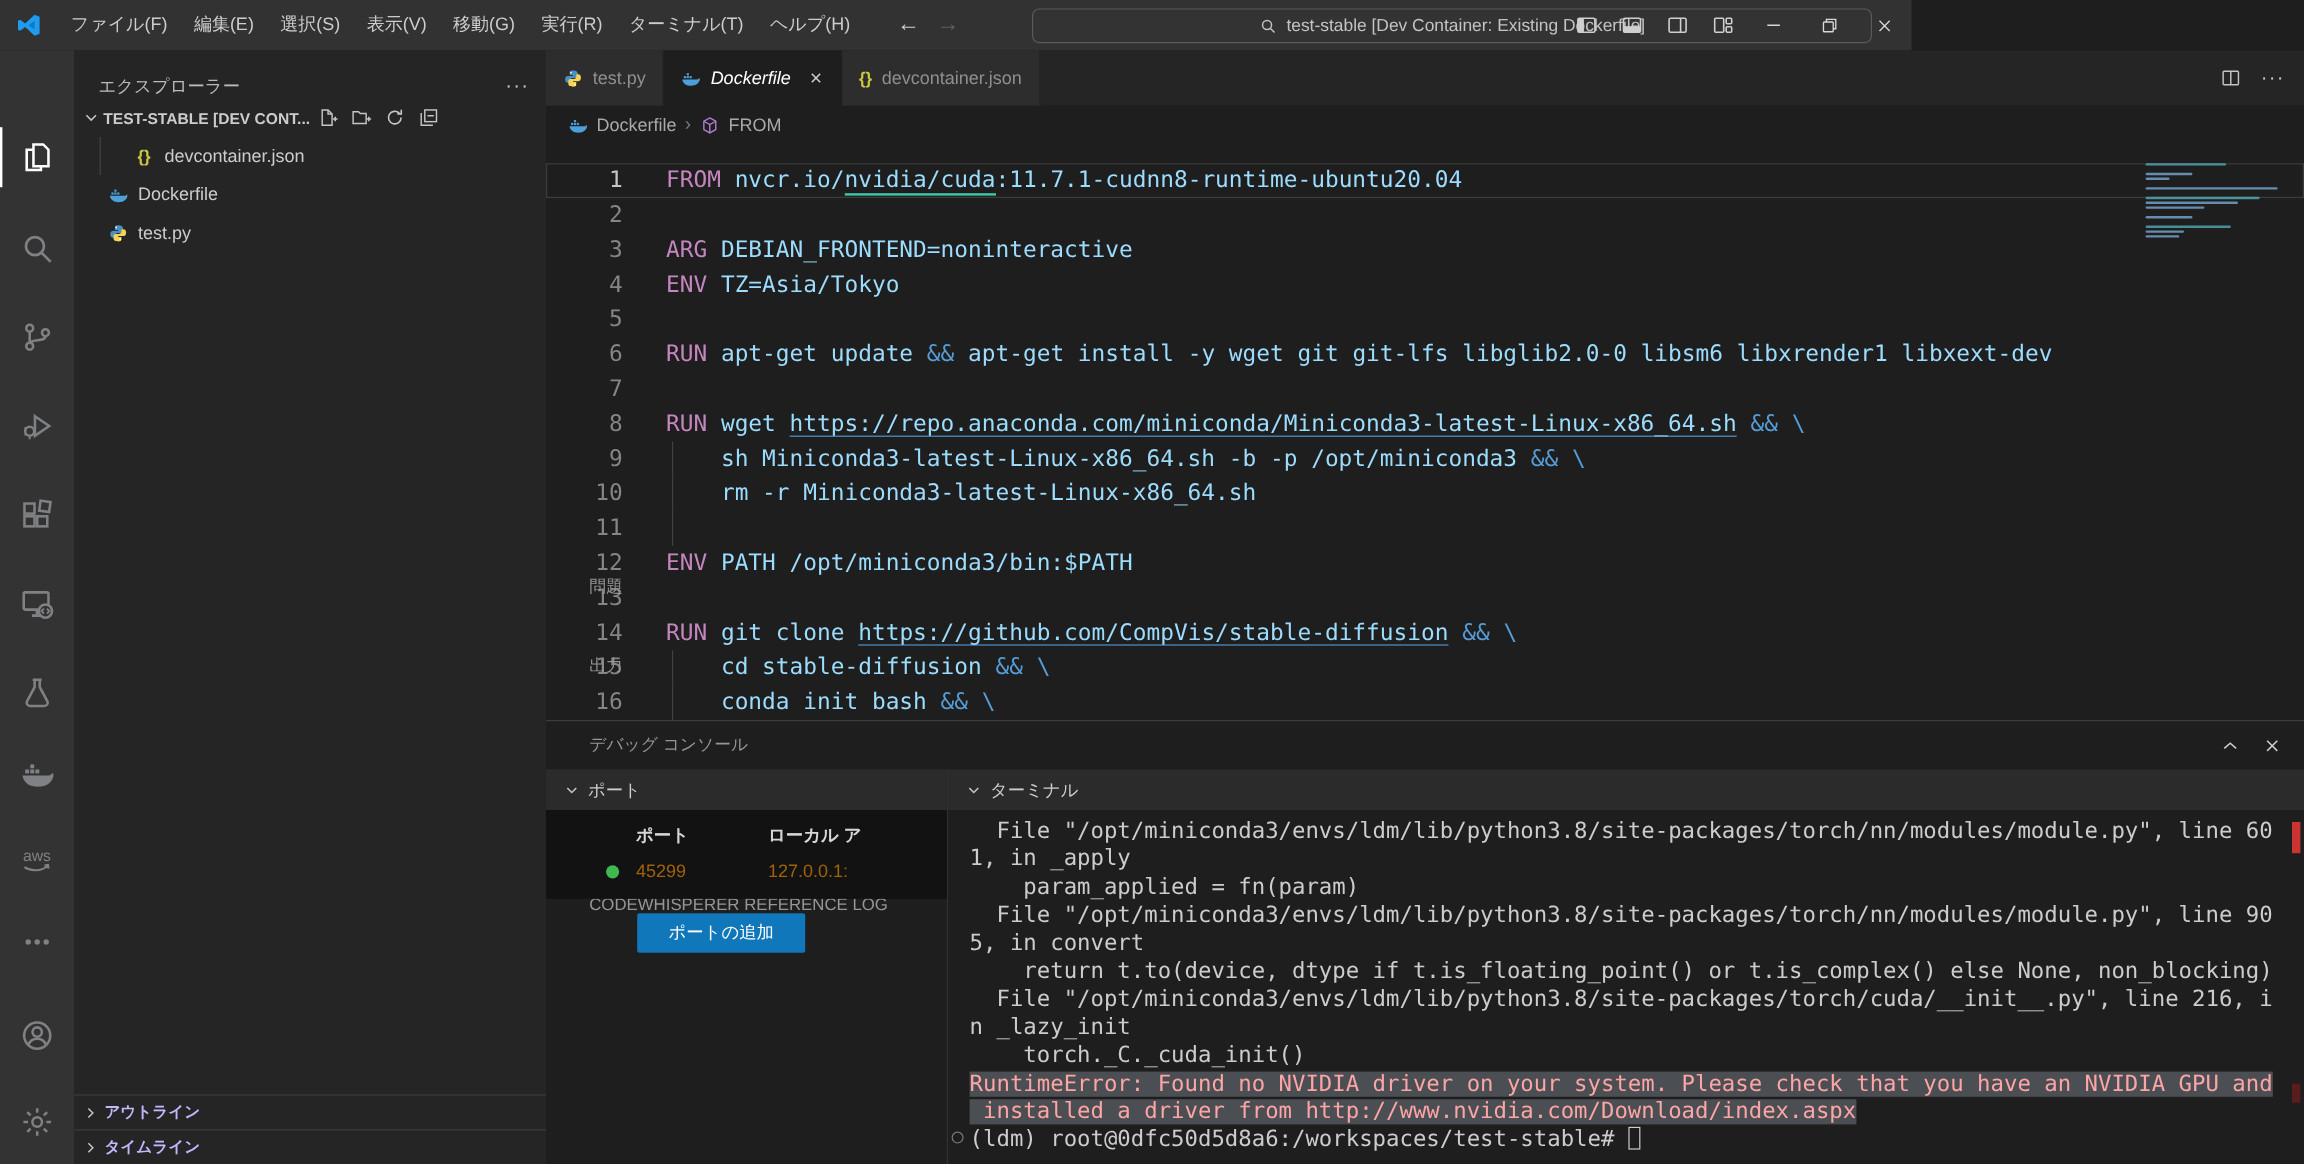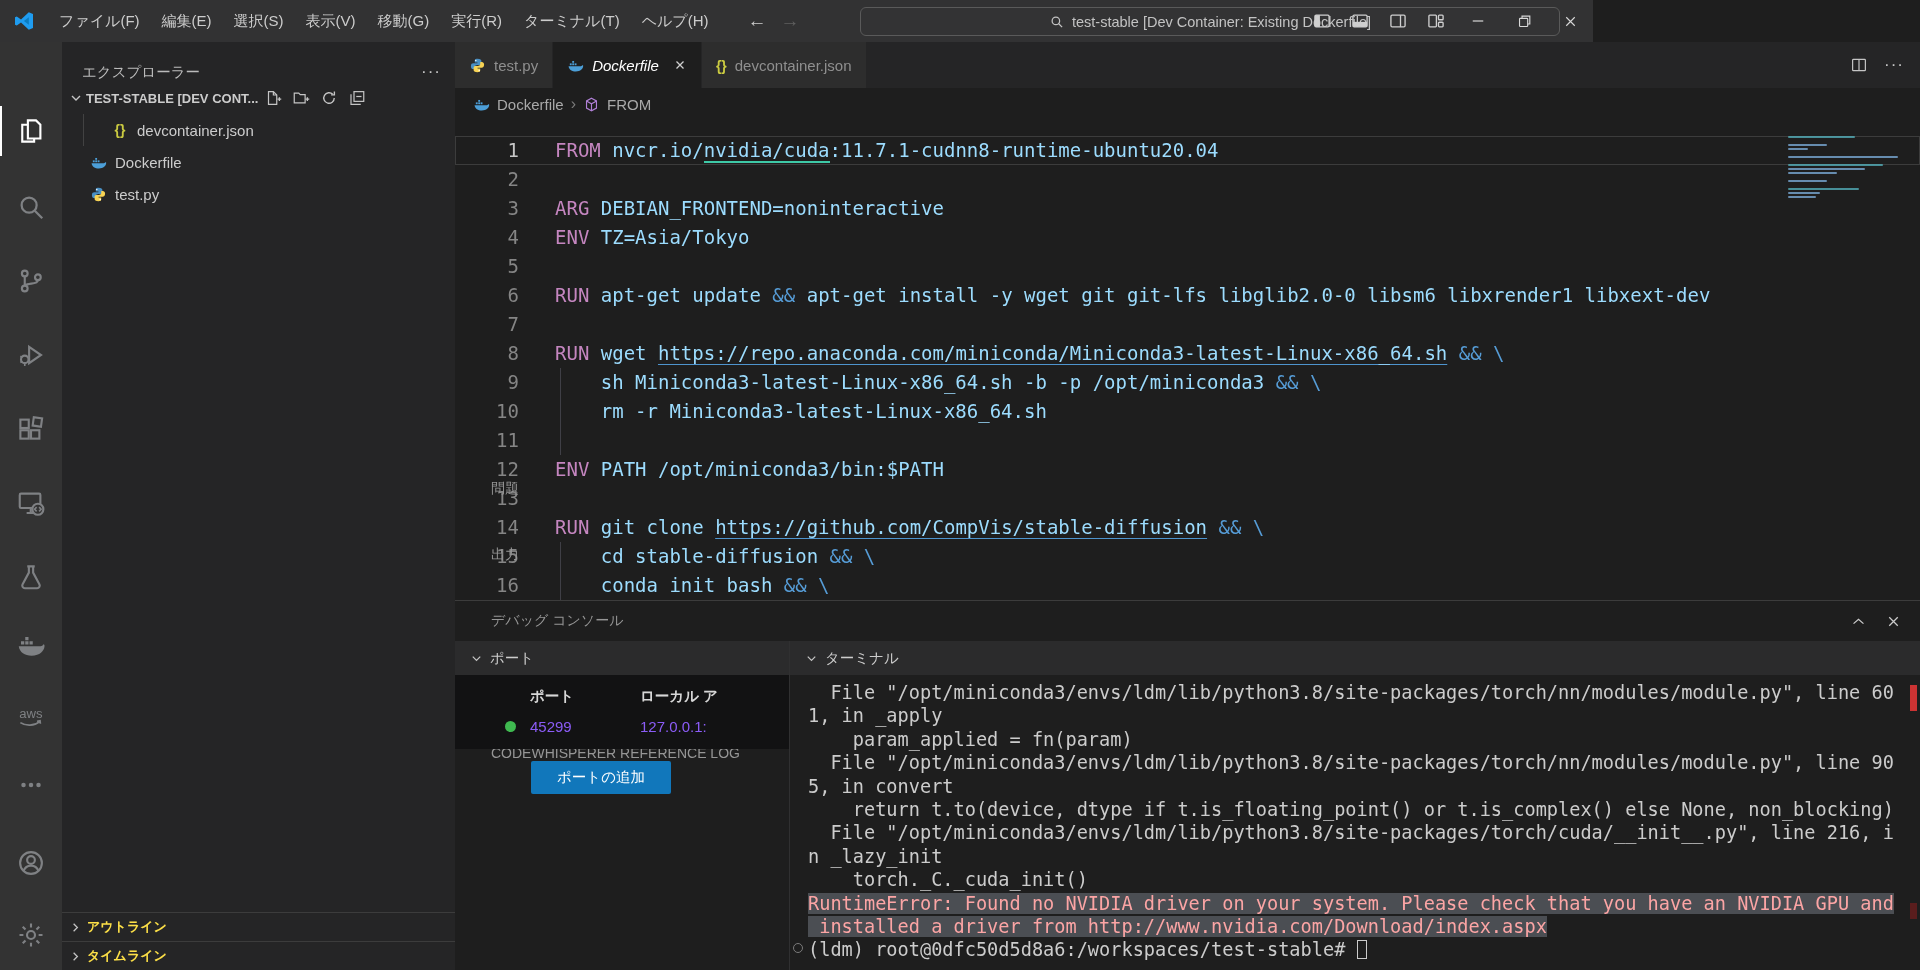--- a/index.html
+++ b/index.html
@@ -45,21 +45,21 @@
   #section-actions { margin-left:6px; display:flex; gap:10px; color:#c5c5c5; }
   #tree { font-size:15px; }
   .tree-row { height:32px; display:flex; align-items:center; color:#cccccc; position:relative; }
   .tree-row.selected { background:#04395e; outline:1px solid #007fd4; outline-offset:-1px; }
   .tree-chev { width:18px; margin-left:8px; color:#c5c5c5; display:flex; }
   .tree-icon { width:20px; margin-right:7px; display:flex; justify-content:center; }
   .ind-guide { position:absolute; left:21px; top:0; bottom:0; border-left:1px solid #424242; }
   .json-glyph { color:#cbcb41; font-weight:bold; font-size:14px; }
   #sidebar-bottom { position:absolute; left:0; bottom:0; width:393px; }
   .bottom-section { height:29px; border-top:1px solid #3c3c3c; display:flex; align-items:center;
-    padding-left:6px; font-size:13px; font-weight:bold; color:#fde047; gap:4px; }
+    padding-left:6px; font-size:13px; font-weight:bold; color:#c4b5fd; gap:4px; }
   .bottom-section .chev { color:#c5c5c5; display:flex; }
 
   
   #main { position:absolute; left:455px; top:42px; width:1465px; height:928px; }
   #tabbar { height:46px; background:#252526; display:flex; }
   .tab { height:46px; display:flex; align-items:center; padding:0 14px; gap:8px;
     font-size:15px; background:#2d2d2d; color:#8f8f8f; border-right:1px solid #252526; }
   .tab.active { background:#1e1e1e; color:#ffffff; }
   .tab .tab-label.italic { font-style:italic; }
   .tab-close { margin-left:6px; color:#d0d0d0; display:flex; }
@@ -100,21 +100,21 @@
 
   #panel-body { position:absolute; left:0; top:40px; right:0; bottom:0; display:flex; }
   #ports-pane { width:335px; flex:none; border-right:1px solid #303031; }
   .pane-header { height:34px; background:#2b2b2c; display:flex; align-items:center; gap:6px;
     padding-left:14px; font-size:14.5px; color:#cccccc; }
   .pane-header .chev { display:flex; color:#c5c5c5; }
   #ports-table { background:#121213; padding:6px 0 8px 0; }
   .ports-cols { display:flex; font-size:14.5px; color:#d7d7d7; font-weight:bold; height:30px; align-items:center; }
   .pc1 { width:185px; padding-left:75px; }
   .pc2 { white-space:nowrap; overflow:hidden; }
-  .ports-row { display:flex; font-size:15px; height:30px; align-items:center; color:#8b5cf6; position:relative; }
+  .ports-row { display:flex; font-size:15px; height:30px; align-items:center; color:#a16207; position:relative; }
   .port-dot { position:absolute; left:50px; width:11px; height:11px; border-radius:50%; }
   #add-port-btn { margin:12px 0 0 76px; background:#1177bb; color:#ffffff; border:none;
     font-size:14.5px; padding:7px 26px; border-radius:2px; font-family:inherit; }
 
   #terminal-pane { flex:1; position:relative; overflow:hidden; }
   #term-lines { position:relative; padding:6px 0 0 18px;
     font-family:"DejaVu Sans Mono", monospace; font-size:18.6px; line-height:23.4px;
     color:#cccccc; white-space:pre; }
   .term-line { position:relative; }
   .term-hl { background:#4b4e53; color:#fca5a5; }

